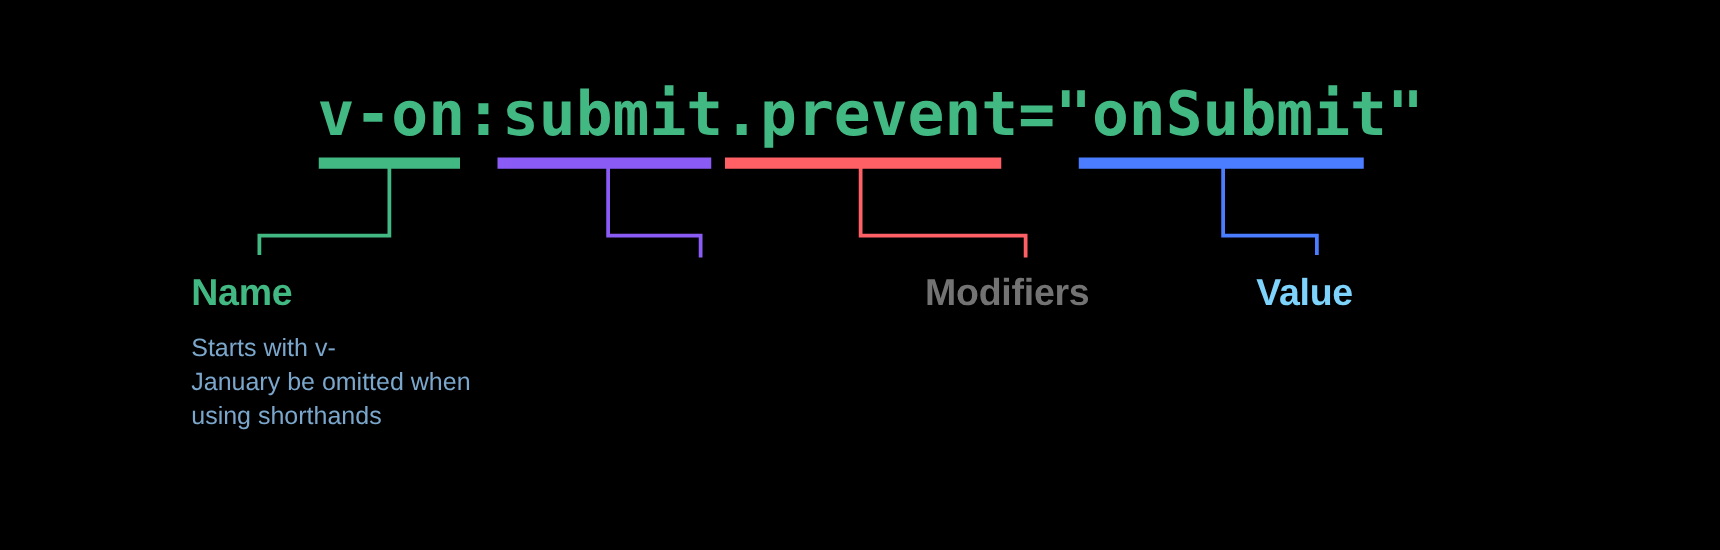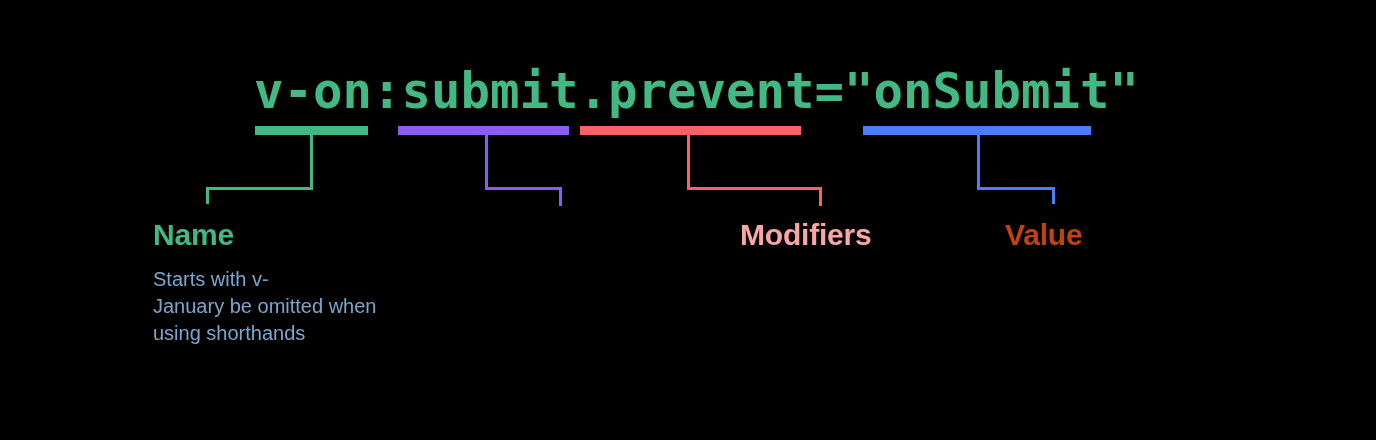--- a/index.html
+++ b/index.html
@@ -104,20 +104,20 @@
 
   <div class="legend col-0">
     <div class="legend-title" style="color:#42b883">Name</div>
     <div class="legend-desc">Starts with v-
 January be omitted when
 using shorthands</div>
   </div>
 
 
   <div class="legend col-2">
-    <div class="legend-title" style="color:#fca5a5">Modifiers</div>
+    <div class="legend-title" style="color:#737373">Modifiers</div>
   </div>
 
   <div class="legend col-3">
-    <div class="legend-title" style="color:#c2410c">Value</div>
+    <div class="legend-title" style="color:#7dd3fc">Value</div>
   </div>
 
 </div>
 
 </body></html>

